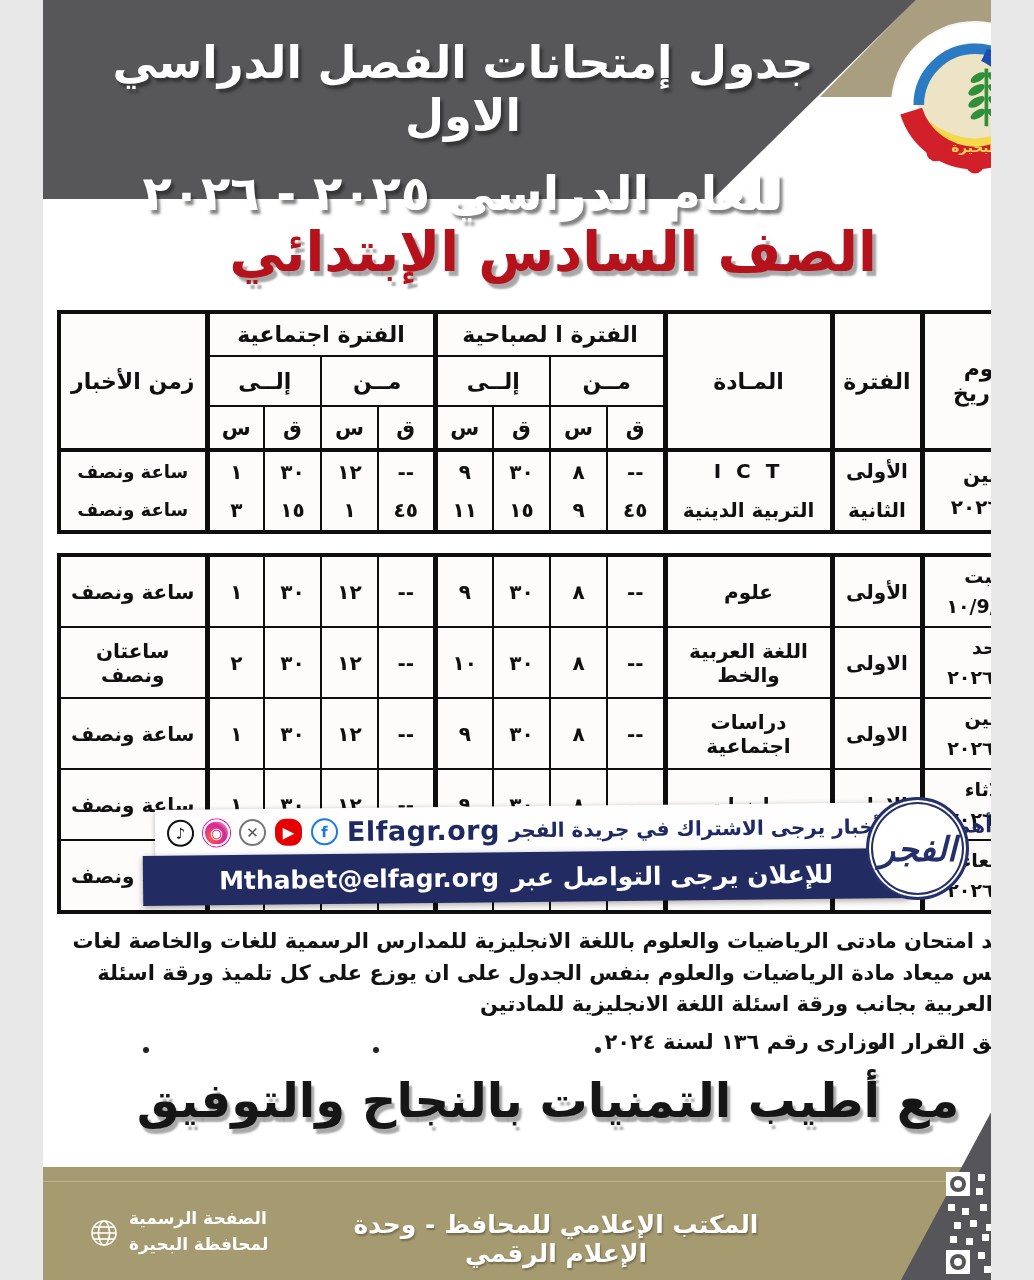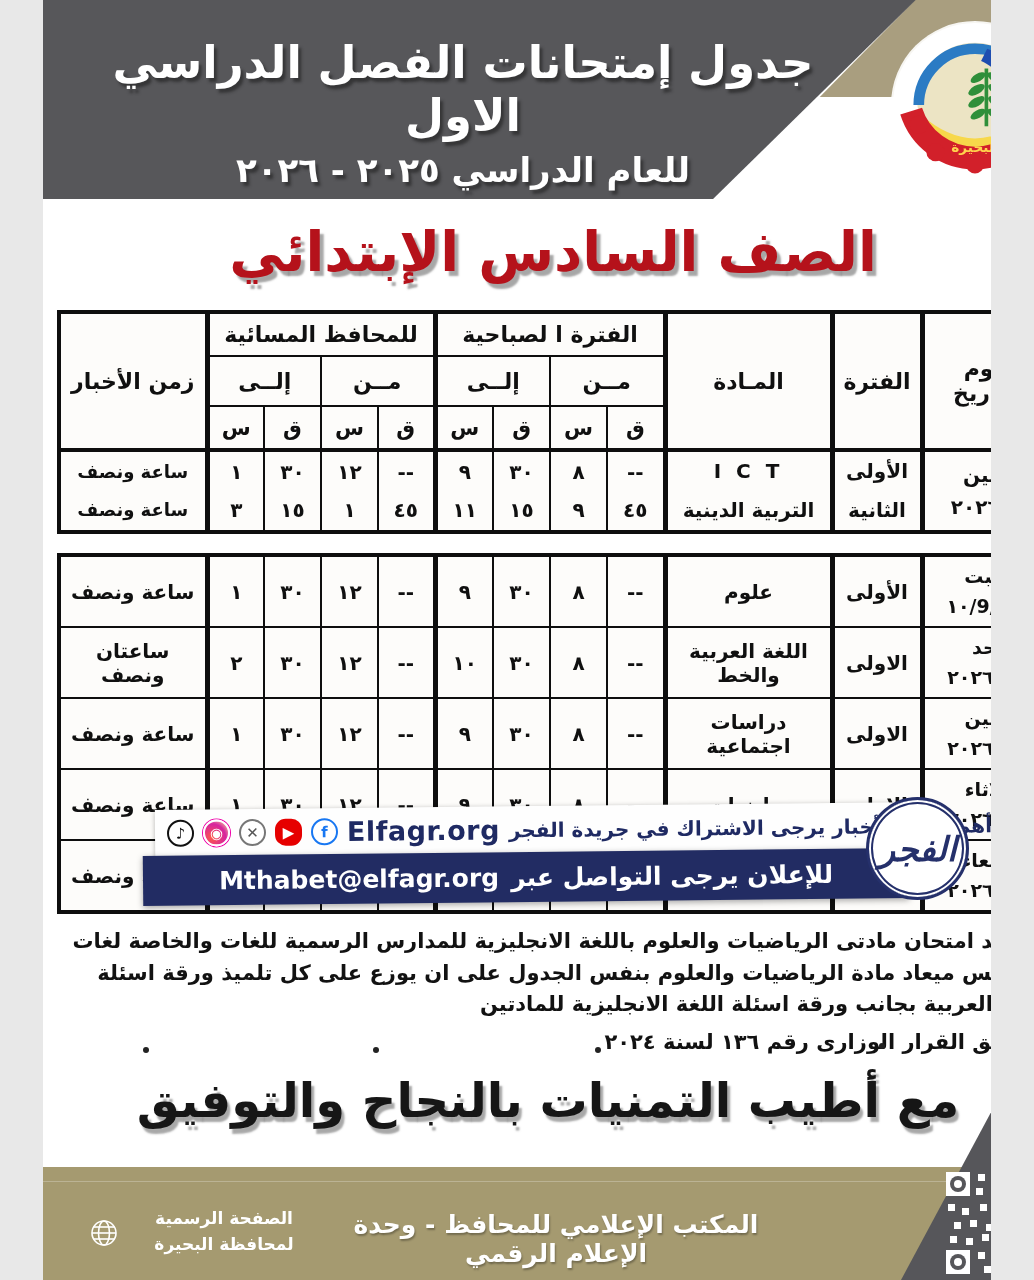--- a/index.html
+++ b/index.html
@@ -6,21 +6,21 @@
   .page{position:relative;width:948px;height:1280px;background:#ffffff;overflow:hidden;
         font-family:"DejaVu Sans",sans-serif;margin:0 auto;}
   
   .tan-corner{position:absolute;left:745px;top:0;width:289px;height:97px;
     background:#a99e7f;clip-path:polygon(44% 0,100% 0,100% 100%,11% 100%);}
   .gray-banner{position:absolute;left:0;top:0;width:1034px;height:199px;background:#57575a;
     clip-path:polygon(0 0,84.4% 0,64.8% 100%,0 100%);}
   .hdr-titles{position:absolute;left:20px;top:36px;width:800px;text-align:center;color:#fff;
     font-weight:bold;direction:rtl;text-shadow:3px 4px 3px rgba(25,25,25,.55);}
   .hdr-t1{font-size:45px;letter-spacing:0;}
-  .hdr-t2{font-size:34px;margin-top:8px;}
+  .hdr-t2{font-size:48px;margin-top:23px;}
   .gov-logo{position:absolute;left:850px;top:23px;width:164px;height:164px;border-radius:50%;
     background:#fff;box-shadow:0 0 0 2px rgba(255,255,255,.9);}
   .gov-logo svg{position:absolute;inset:6px;}
   
   .grade-title{position:absolute;left:0;top:220px;width:1020px;text-align:center;direction:rtl;
     font-size:55px;font-weight:bold;color:#b5121b;text-shadow:4px 5px 2px rgba(95,95,95,.55);}
   
   .tbl-wrap{position:absolute;direction:ltr;}
   table.sched{border-collapse:collapse;table-layout:fixed;width:1008px;background:#fdfcfa;}
   table.sched td,table.sched th{border:2px solid #0e0e0e;padding:0;text-align:center;
@@ -72,21 +72,21 @@
   
   .wishes{position:absolute;left:0;top:1072px;width:1010px;text-align:center;direction:rtl;
     font-size:48px;font-weight:bold;color:#161616;text-shadow:3px 5px 2px rgba(110,110,110,.6);}
   
   .footer-band{position:absolute;left:0;top:1167px;width:1034px;height:113px;background:#a59a70;}
   .footer-band:before{content:"";position:absolute;left:0;top:14px;width:100%;height:1px;
     background:rgba(255,255,255,.25);}
   .footer-wedge{position:absolute;left:0;top:1060px;width:1034px;height:220px;pointer-events:none;}
   .qr{position:absolute;left:903px;top:1172px;z-index:3;}
   .footer-left{position:absolute;left:86px;top:1206px;width:190px;color:#fff;direction:rtl;
-    text-align:center;font-size:17px;font-weight:bold;line-height:1.5;z-index:3;}
+    text-align:left;font-size:17px;font-weight:bold;line-height:1.5;z-index:3;}
   .globe{position:absolute;left:46px;top:1218px;z-index:3;}
   .footer-center{position:absolute;left:268px;top:1210px;width:490px;text-align:center;
     direction:rtl;color:#fff;font-size:25px;font-weight:bold;z-index:3;
     text-shadow:1px 2px 2px rgba(0,0,0,.3);}
 </style>
 </head>
 <body>
 
 <div class="page">
 
@@ -140,21 +140,21 @@
           <col style="width:57px">
           <col style="width:57px">
           <col style="width:58px">
         <col style="width:167px">
           <col style="width:90px">
           <col style="width:145px">
       </colgroup>
       <tbody>
           <tr style="height:44px;">
         <th class="hdr" rowspan="3">زمن الأخبار</th>
-        <th class="hdr bl5" colspan="4">للمحافظ المسائية</th>
+        <th class="hdr bl5" colspan="4">الفترة اجتماعية</th>
         <th class="hdr bl5" colspan="4">الفترة ا لصباحية</th>
         <th class="hdr bl5" rowspan="3">المـادة</th>
         <th class="hdr bl5" rowspan="3">الفترة</th>
         <th class="hdr bl5" rowspan="3">اليـوم والتاريخ</th>
       </tr>
       <tr style="height:50px;">
         <th class="hdr bl5" colspan="2">إلــى</th>
         <th class="hdr" colspan="2">مــن</th>
         <th class="hdr bl5" colspan="2">إلــى</th>
         <th class="hdr" colspan="2">مــن</th>

